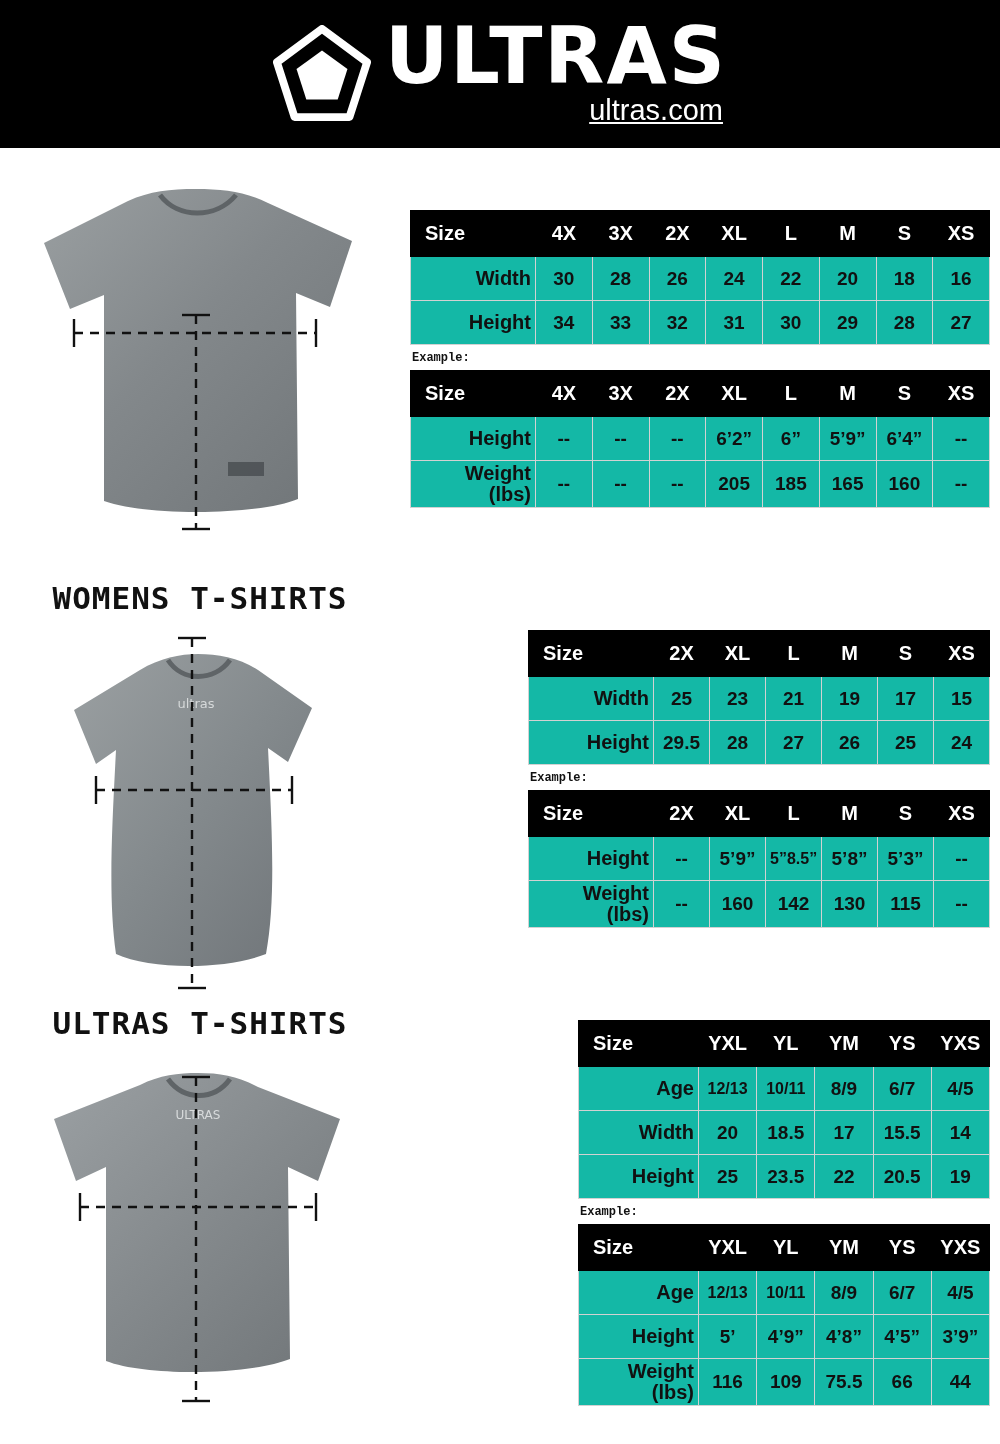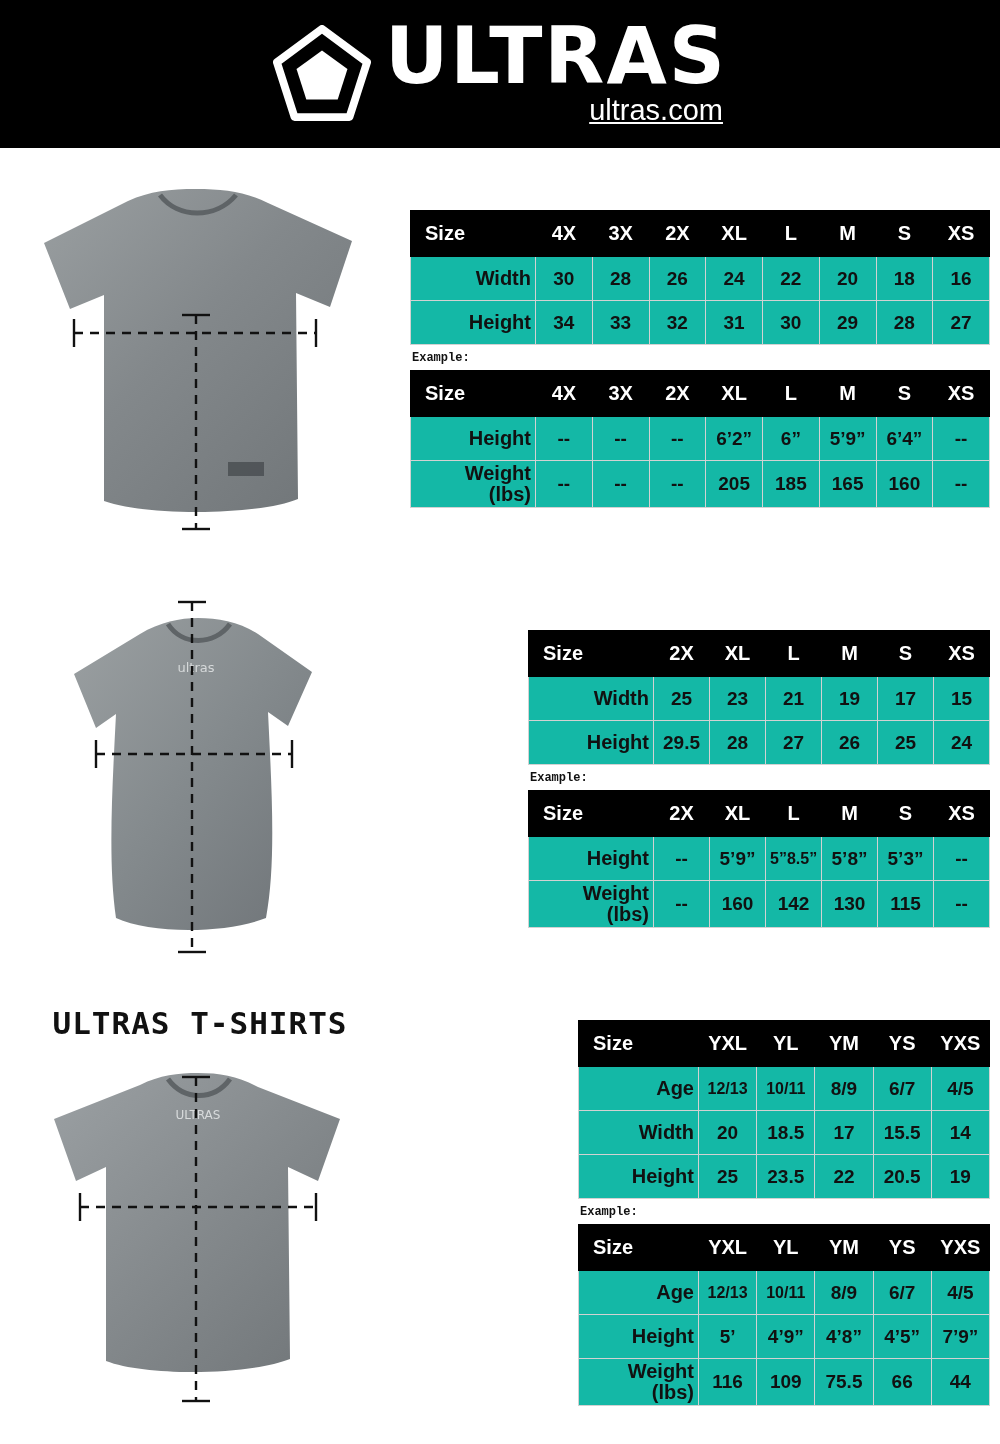--- a/index.html
+++ b/index.html
@@ -219,20 +219,21 @@
           <td>185</td>
           <td>165</td>
           <td>160</td>
           <td>--</td>
         </tr>
       </tbody>
     </table>
   </div>
 
   <div class="section" style="left:0; top:580px; width:400px;">
+    <div class="sec-title">WOMENS  T-SHIRTS</div>
     <div class="shirt-area" style="margin-top:14px;">
       <svg class="shirt-svg" width="400" height="370" viewBox="0 0 400 370" aria-hidden="true">
         <defs>
           <linearGradient id="gw" x1="0" y1="0" x2="1" y2="1">
             <stop offset="0%" stop-color="#9ba0a2"></stop>
             <stop offset="50%" stop-color="#848a8d"></stop>
             <stop offset="100%" stop-color="#6f7478"></stop>
           </linearGradient>
         </defs>
         <path d="M140 40 C160 28 180 24 198 24 C218 24 240 28 258 40
@@ -418,21 +419,21 @@
           <td>8/9</td>
           <td>6/7</td>
           <td>4/5</td>
         </tr>
         <tr>
           <td class="lbl">Height</td>
           <td>5’</td>
           <td>4’9”</td>
           <td>4’8”</td>
           <td>4’5”</td>
-          <td>7’9”</td>
+          <td>3’9”</td>
         </tr>
         <tr>
           <td class="lbl two-line">Weight (lbs)</td>
           <td>116</td>
           <td>109</td>
           <td>75.5</td>
           <td>66</td>
           <td>44</td>
         </tr>
       </tbody>

